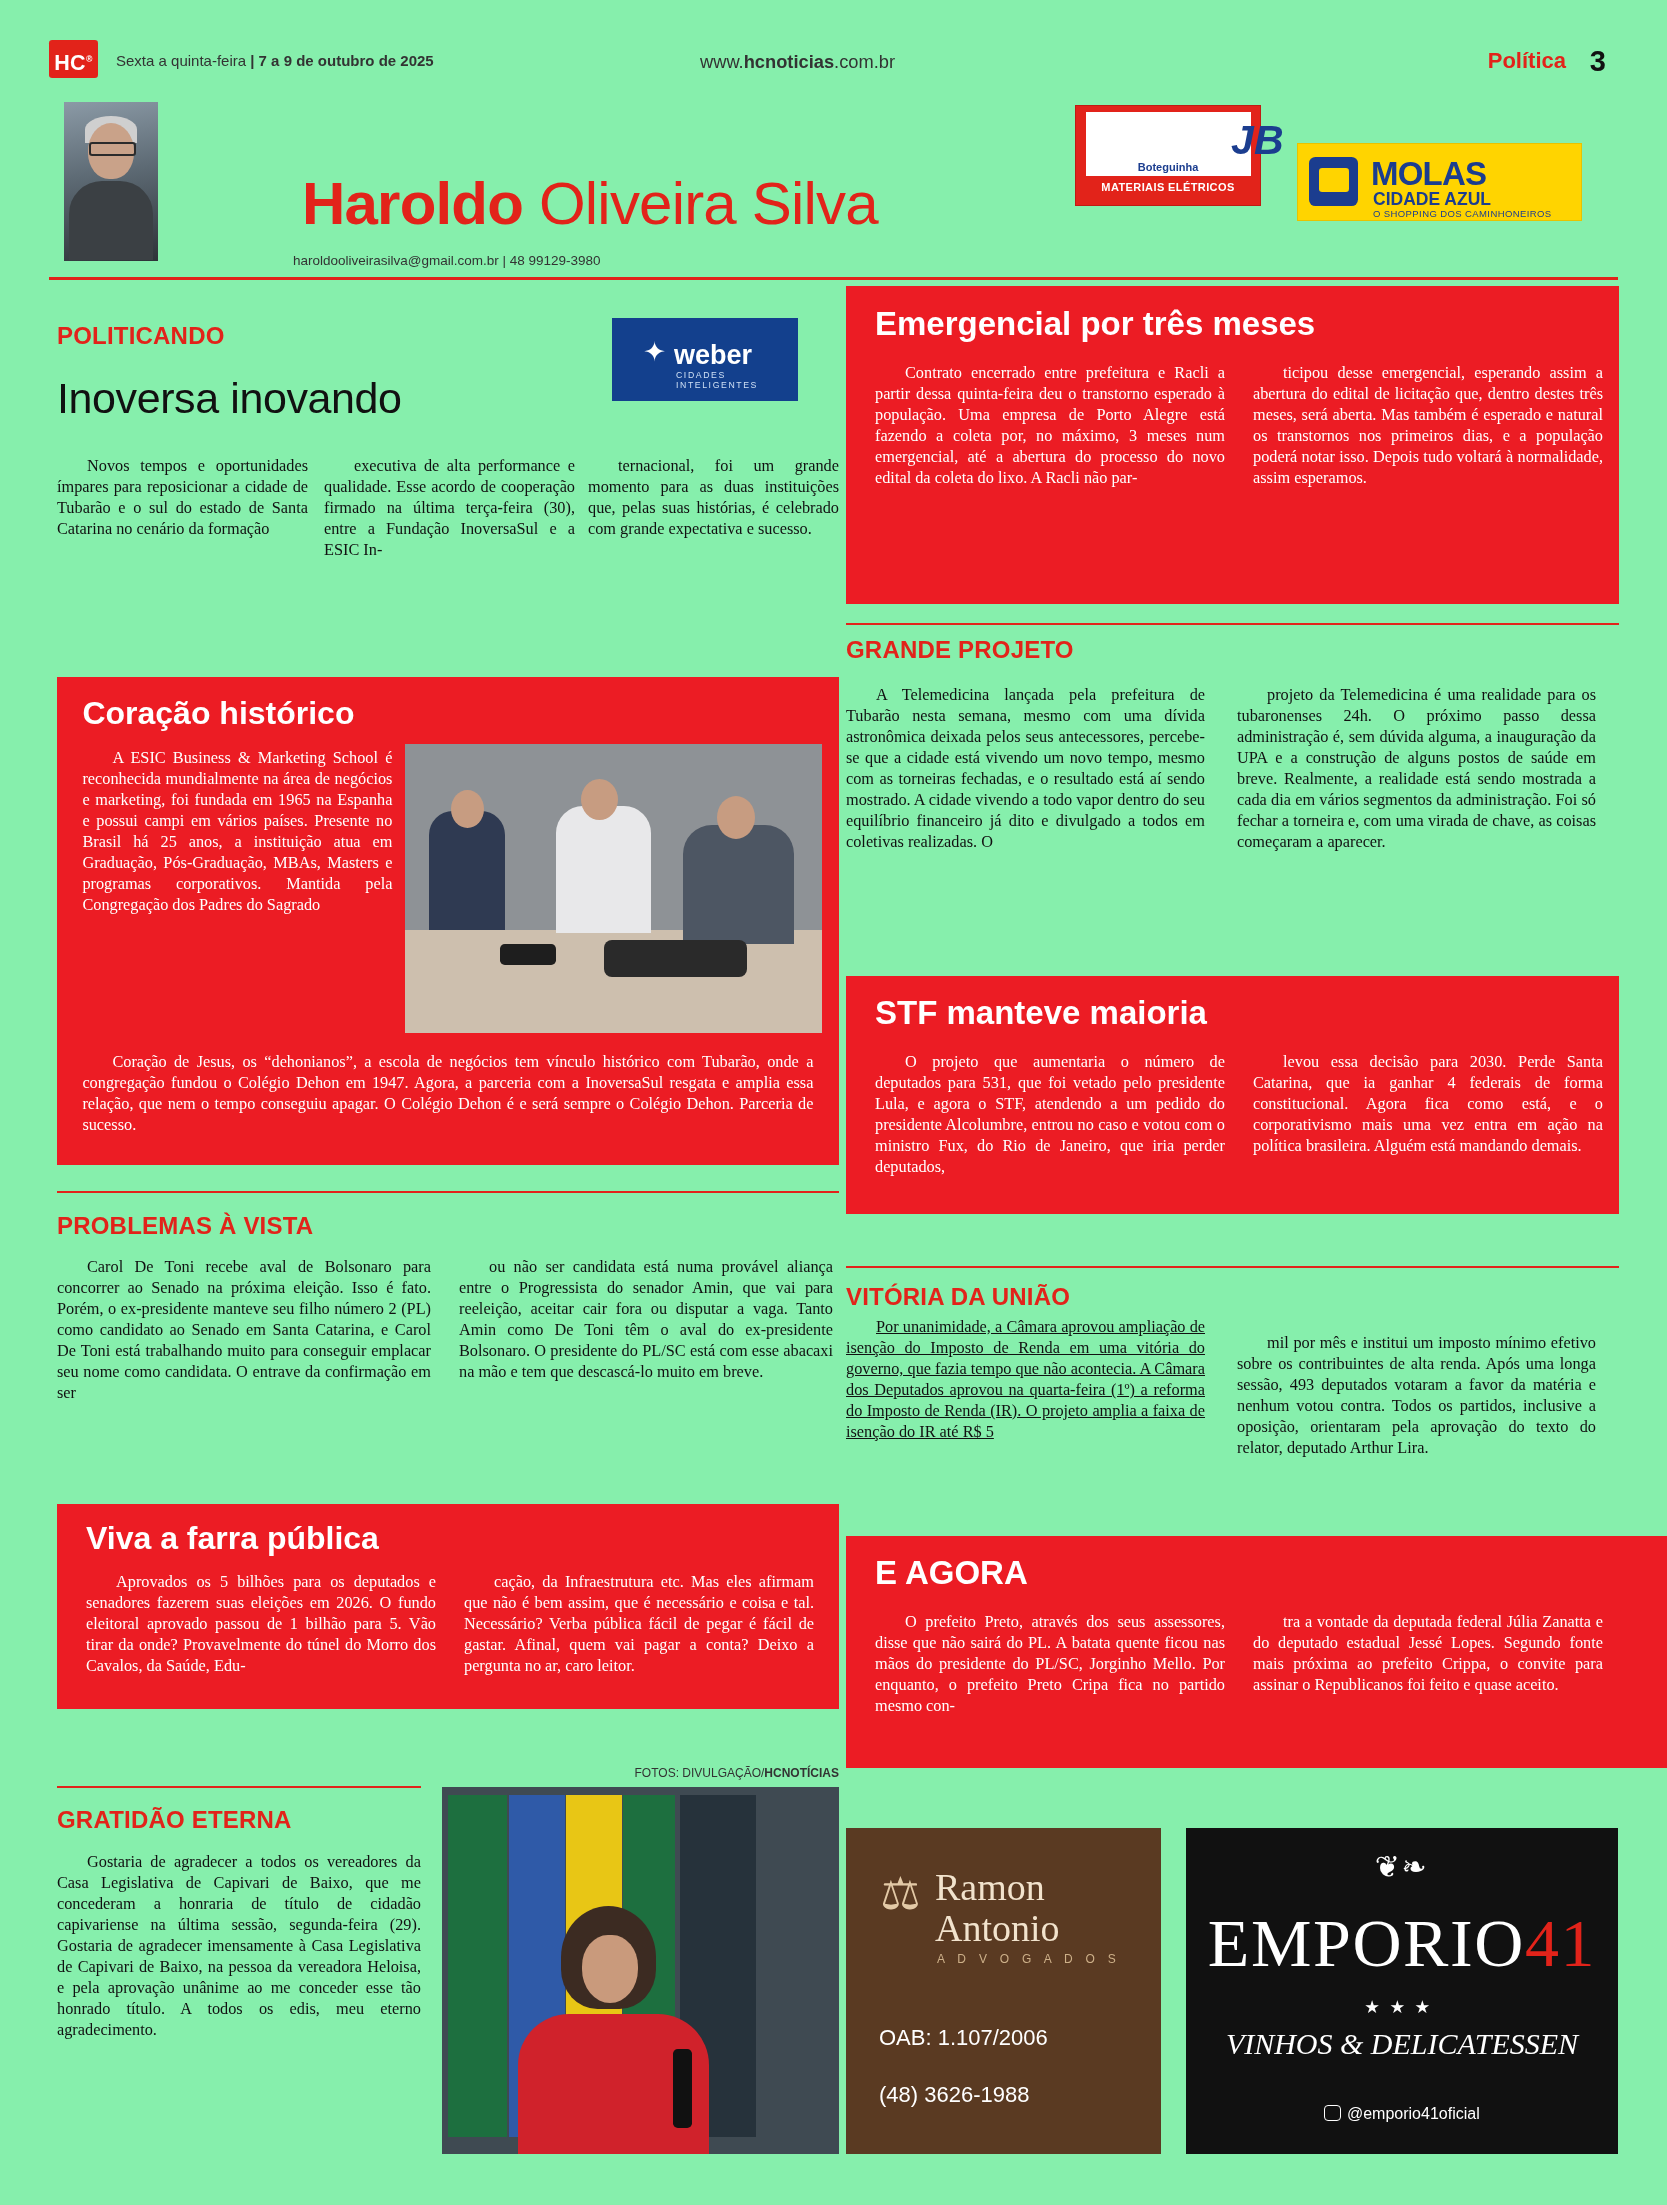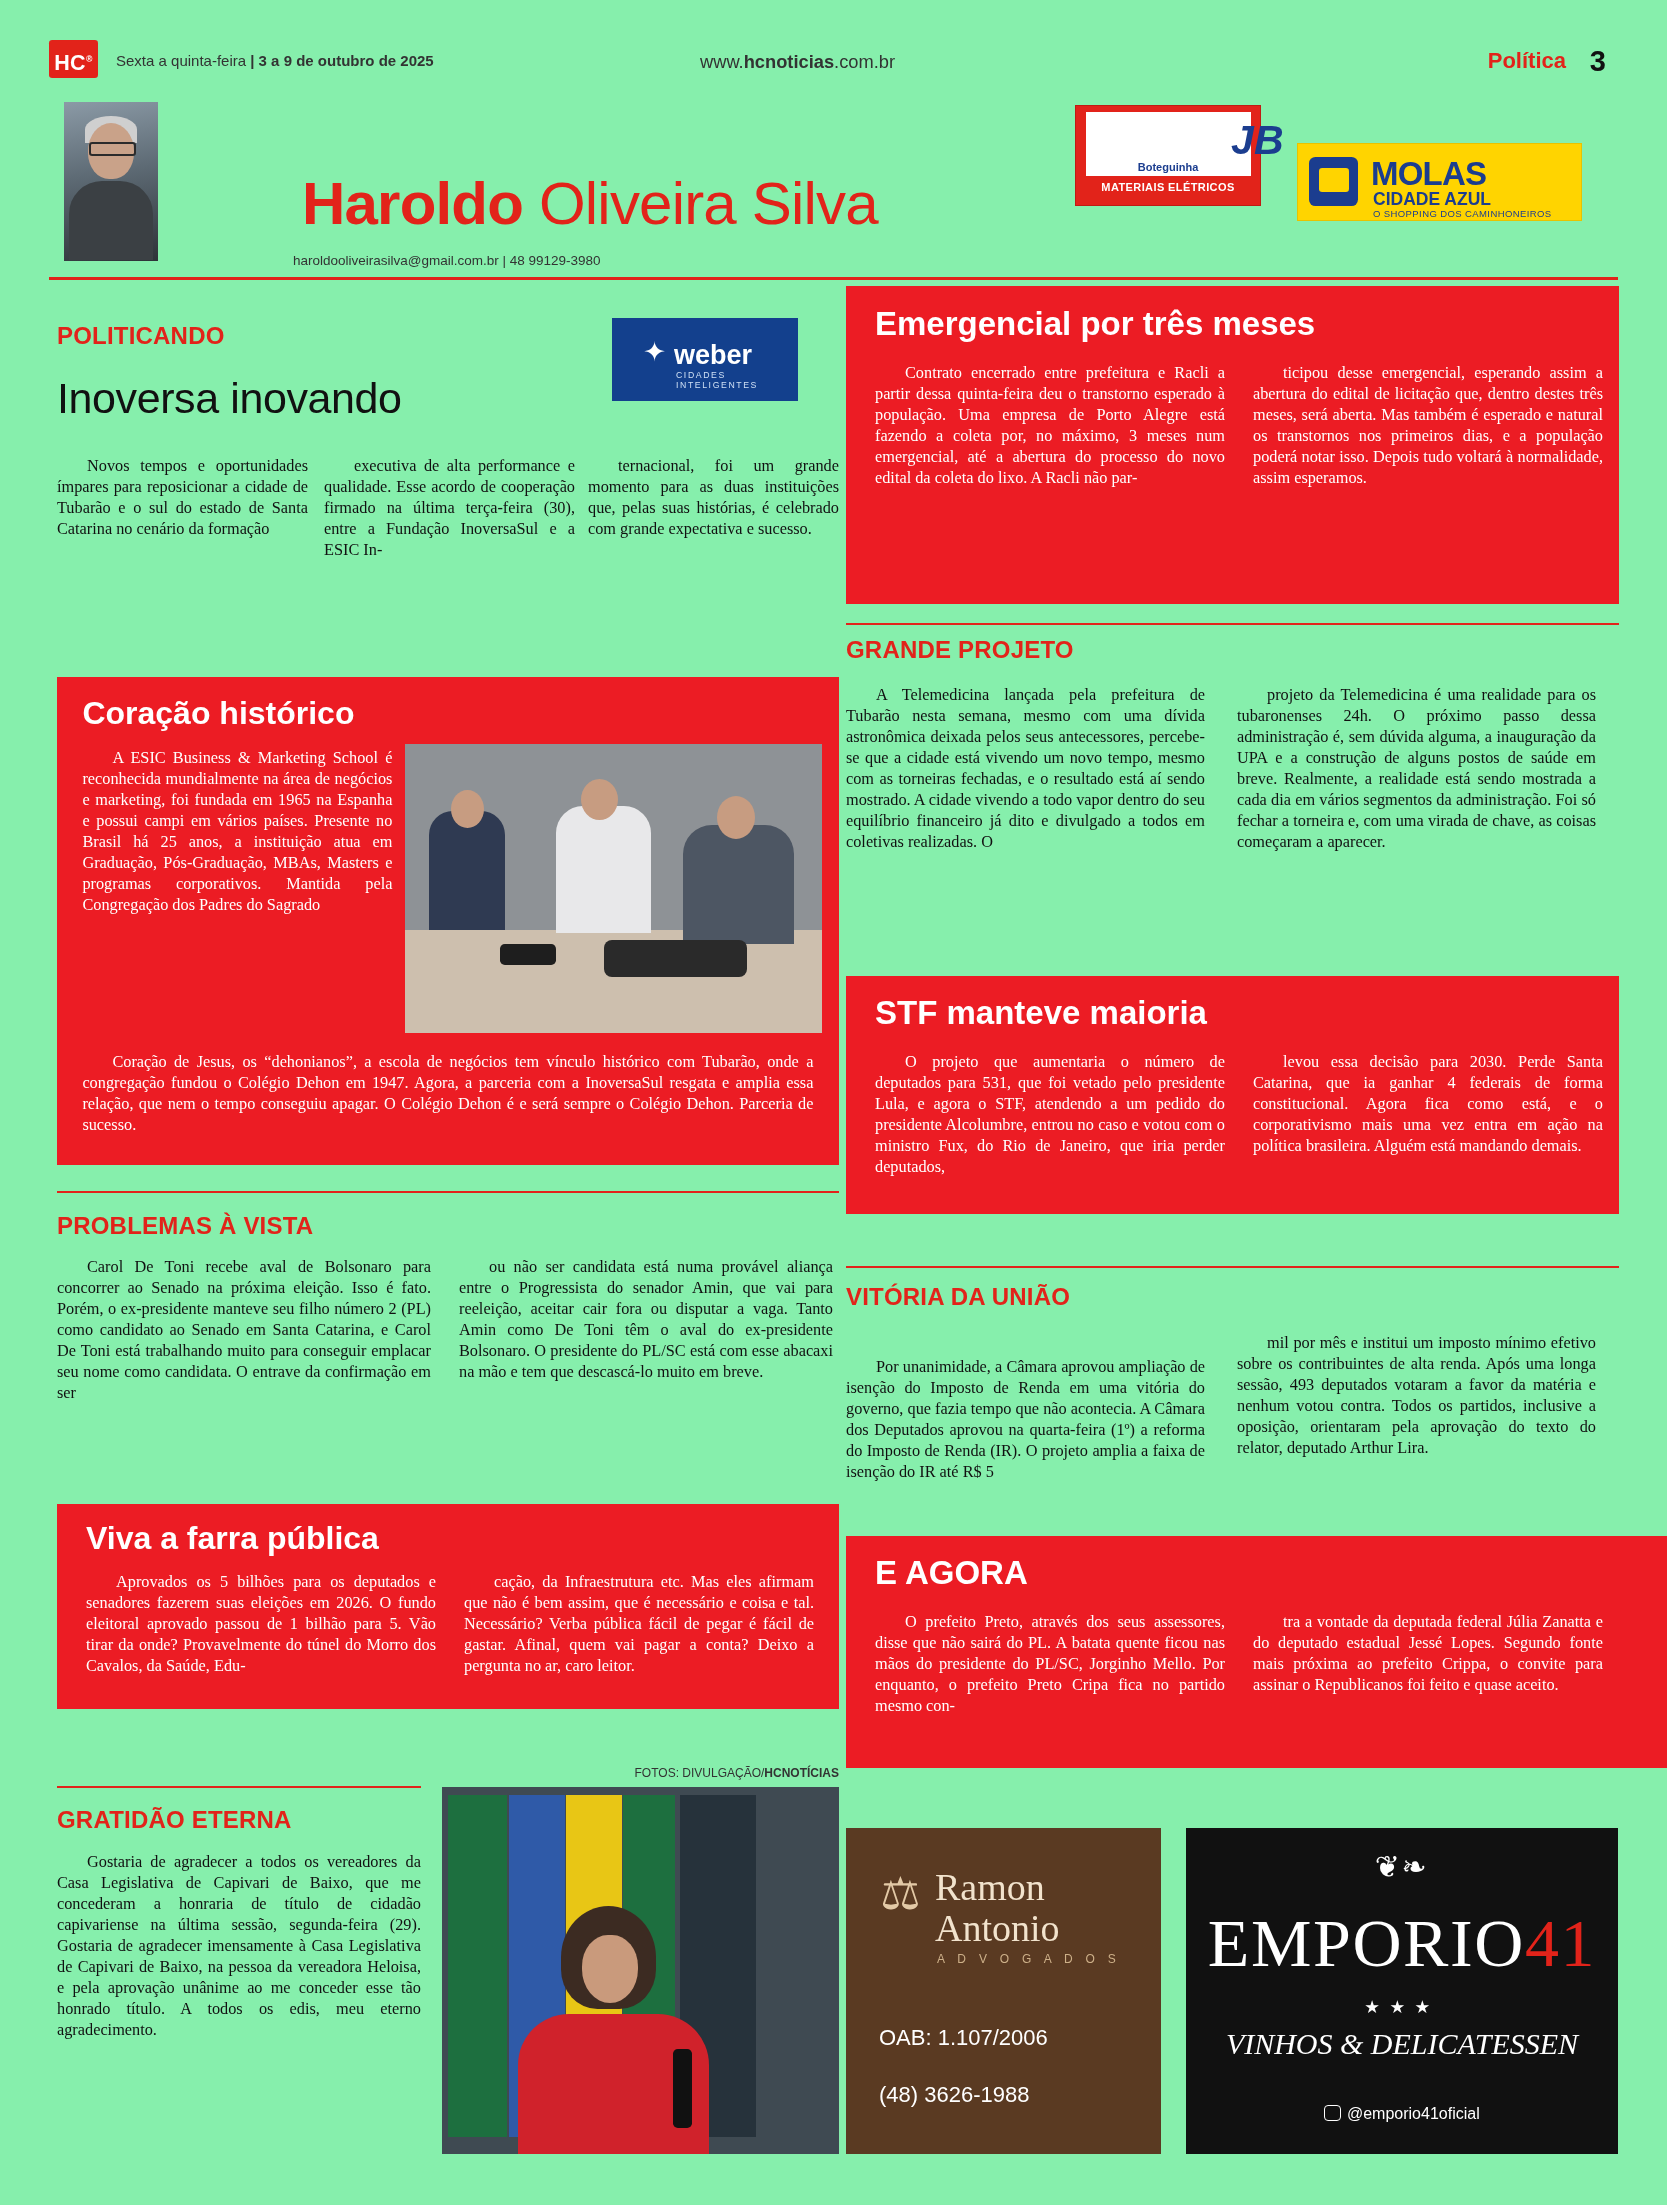--- a/index.html
+++ b/index.html
@@ -250,21 +250,21 @@
 
   .stf {
     position:absolute; left:846px; top:976px; width:773px; height:238px;
   }
   .stf .bx-title { position:absolute; left:29px; top:17.5px; font-size:33px; }
   .stf .s-c1 { position:absolute; left:29px; top:75px; width:350px; }
   .stf .s-c2 { position:absolute; left:407px; top:75px; width:350px; }
 
   .vitoria-rule { position:absolute; left:846px; top:1266px; width:773px; }
   .vitoria-kicker { position:absolute; left:846px; top:1283px; }
-  .vitoria-c1 { position:absolute; left:846px; top:1356px; width:359px; }
+  .vitoria-c1 { position:absolute; left:846px; top:1316px; width:359px;text-decoration:underline; }
   .vitoria-c2 { position:absolute; left:1237px; top:1332px; width:359px; }
 
   .eagora {
     position:absolute; left:846px; top:1536px; width:833px; height:232px;padding-left:48px;
   }
   .eagora .bx-title { position:absolute; left:29px; top:17.5px; font-size:33px; }
   .eagora .a-c1 { position:absolute; left:29px; top:75px; width:350px; }
   .eagora .a-c2 { position:absolute; left:407px; top:75px; width:350px; }
 
   .ad-ramon {
@@ -332,21 +332,21 @@
 </style>
 </head>
 <body>
 
 <div class="page">
 
   <div class="masthead">
     <div class="hc-logo"><span>HC</span><sup>®</sup></div>
     <div class="date-line">
       <span>Sexta a quinta-feira</span>
-      <b>| 3 a 9 de outubro de 2025</b>
+      <b>| 7 a 9 de outubro de 2025</b>
     </div>
     <div class="site-url">
       <span>www.</span><b>hcnoticias</b><span>.com.br</span>
     </div>
     <div class="section-label">Política</div>
     <div class="page-number">3</div>
   </div>
 
   <div class="author-photo">
     <div class="hair"></div>

